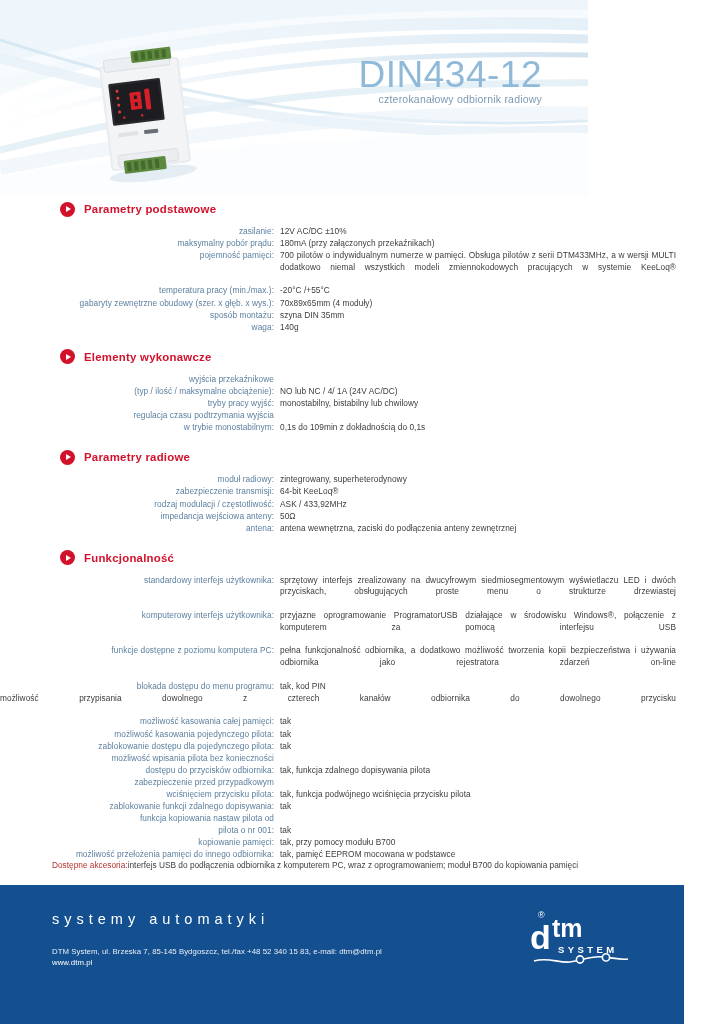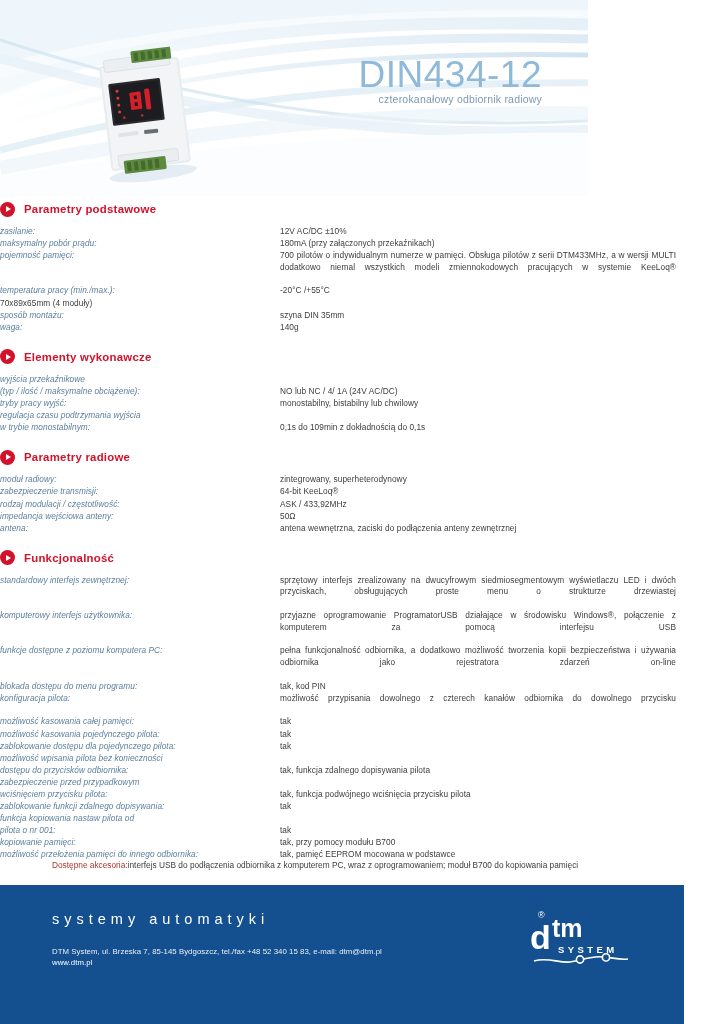--- a/index.html
+++ b/index.html
@@ -31,21 +31,21 @@
   
   .photo{
     position:absolute;left:80px;top:42px;width:130px;height:145px;z-index:4;
   }
 
   
   .sheet{position:absolute;left:0;top:196px;width:724px;}
   .section{margin-bottom:5px;}
   .sec-head{
     display:flex;align-items:center;gap:9px;
-    height:26px;
+    padding-left:60px;height:26px;
   }
   .bullet{
     width:15px;height:15px;border-radius:50%;background:#d2112b;
     display:flex;align-items:center;justify-content:center;flex:0 0 auto;
   }
   .bullet i{
     display:block;width:0;height:0;margin-left:2px;
     border-top:3.4px solid transparent;border-bottom:3.4px solid transparent;
     border-left:5.2px solid #ffffff;
   }
@@ -56,24 +56,23 @@
   .sec-dots{
     flex:1 1 auto;height:1px;margin-left:7px;margin-right:52px;
     background-image:radial-gradient(circle,#e0556a 0.6px,rgba(0,0,0,0) 0.7px);
     background-size:4px 2px;background-repeat:repeat-x;
     background-position:0 center;
   }
 
   .rows{margin-top:4px;}
   .row{display:flex;align-items:flex-start;margin-bottom:0.5px;}
   .lab{
-    width:274px;flex:0 0 274px;padding-right:6px;
+    width:274px;flex:0 0 274px;text-align:right;padding-right:6px;
     font-size:8.3px;line-height:11.6px;color:#5b7f9e;
     letter-spacing:0.05px;
-    font-style:italic;
   }
   .val{
     flex:1 1 auto;padding-right:48px;
     font-size:8.3px;line-height:11.6px;color:#3c3c3c;letter-spacing:0.05px;
   }
   .val.just{text-align:justify;}
   .val.just:after{content:"";display:inline-block;width:100%;}
   .gap{height:5px;}
 
   
@@ -215,20 +214,21 @@
         </div>
         <div class="row">
           <div class="lab">pojemność pamięci:</div>
           <div class="val just">700 pilotów o indywidualnym numerze w pamięci. Obsługa pilotów z serii DTM433MHz, a w wersji MULTI dodatkowo niemal wszystkich modeli zmiennokodowych pracujących w systemie KeeLoq®</div>
         </div>
         <div class="row">
           <div class="lab">temperatura pracy (min./max.):</div>
           <div class="val">-20°C /+55°C</div>
         </div>
         <div class="row">
+          <div class="lab">gabaryty zewnętrzne obudowy (szer. x głęb. x wys.):</div>
           <div class="val">70x89x65mm (4 moduły)</div>
         </div>
         <div class="row">
           <div class="lab">sposób montażu:</div>
           <div class="val">szyna DIN 35mm</div>
         </div>
         <div class="row">
           <div class="lab">waga:</div>
           <div class="val">140g</div>
         </div>
@@ -302,37 +302,36 @@
     <div class="section">
       <div class="sec-head">
         <div class="bullet">
           <i></i>
         </div>
         <div class="sec-title">Funkcjonalność</div>
         <div class="sec-dots"></div>
       </div>
       <div class="rows">
         <div class="row">
-          <div class="lab">standardowy interfejs zewnętrznej:</div>
+          <div class="lab">standardowy interfejs użytkownika:</div>
           <div class="val just">sprzętowy interfejs zrealizowany na dwucyfrowym siedmiosegmentowym wyświetlaczu LED i dwóch przyciskach, obsługujących proste menu o strukturze drzewiastej</div>
         </div>
         <div class="row">
           <div class="lab">komputerowy interfejs użytkownika:</div>
           <div class="val just">przyjazne oprogramowanie ProgramatorUSB działające w środowisku Windows®, połączenie z komputerem za pomocą interfejsu USB</div>
         </div>
         <div class="row">
           <div class="lab">funkcje dostępne z poziomu komputera PC:</div>
           <div class="val just">pełna funkcjonalność odbiornika, a dodatkowo możliwość tworzenia kopii bezpieczeństwa i używania odbiornika jako rejestratora zdarzeń on-line</div>
         </div>
         <div class="row">
           <div class="lab">blokada dostępu do menu programu:</div>
           <div class="val">tak, kod PIN</div>
         </div>
         <div class="row">
-          <div class="lab">konfiguracja pilota:</div>
           <div class="val just">możliwość przypisania dowolnego z czterech kanałów odbiornika do dowolnego przycisku</div>
         </div>
         <div class="row">
           <div class="lab">możliwość kasowania całej pamięci:</div>
           <div class="val">tak</div>
         </div>
         <div class="row">
           <div class="lab">możliwość kasowania pojedynczego pilota:</div>
           <div class="val">tak</div>
         </div>

